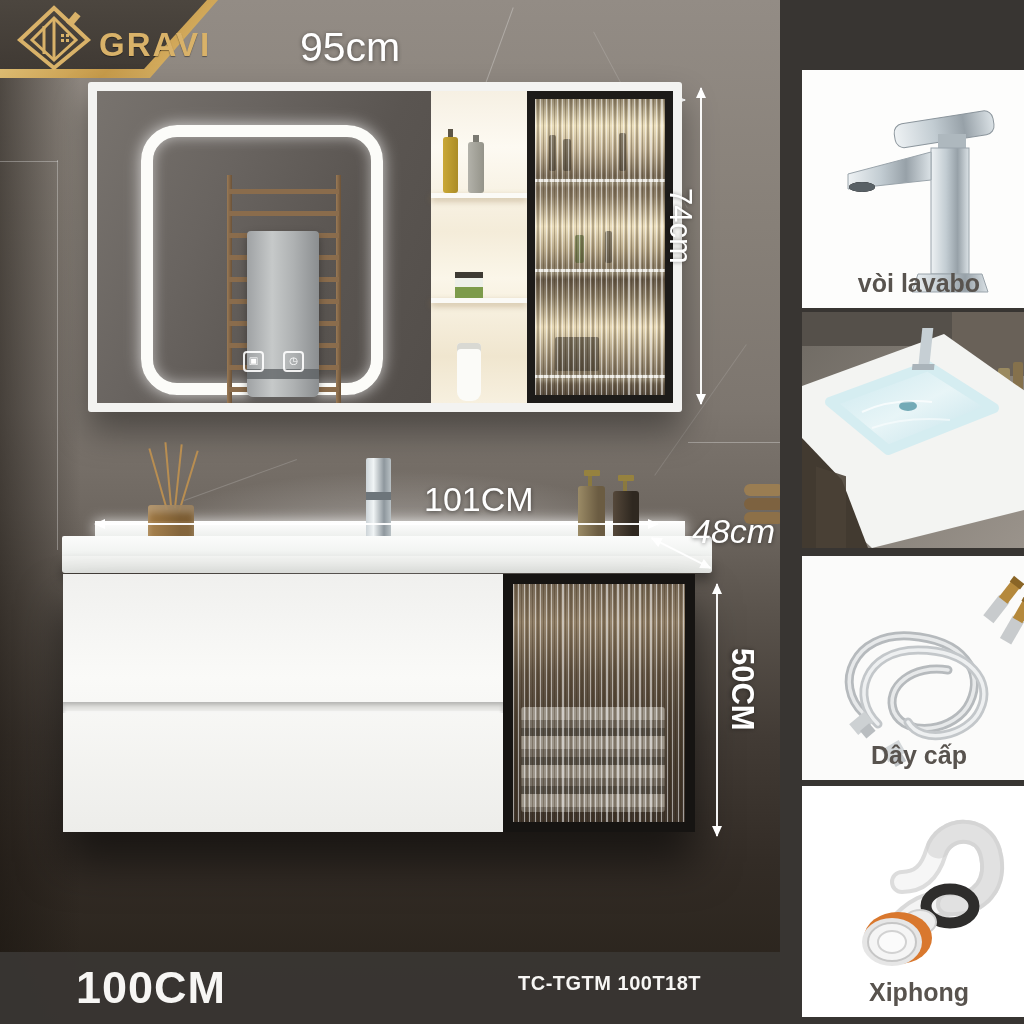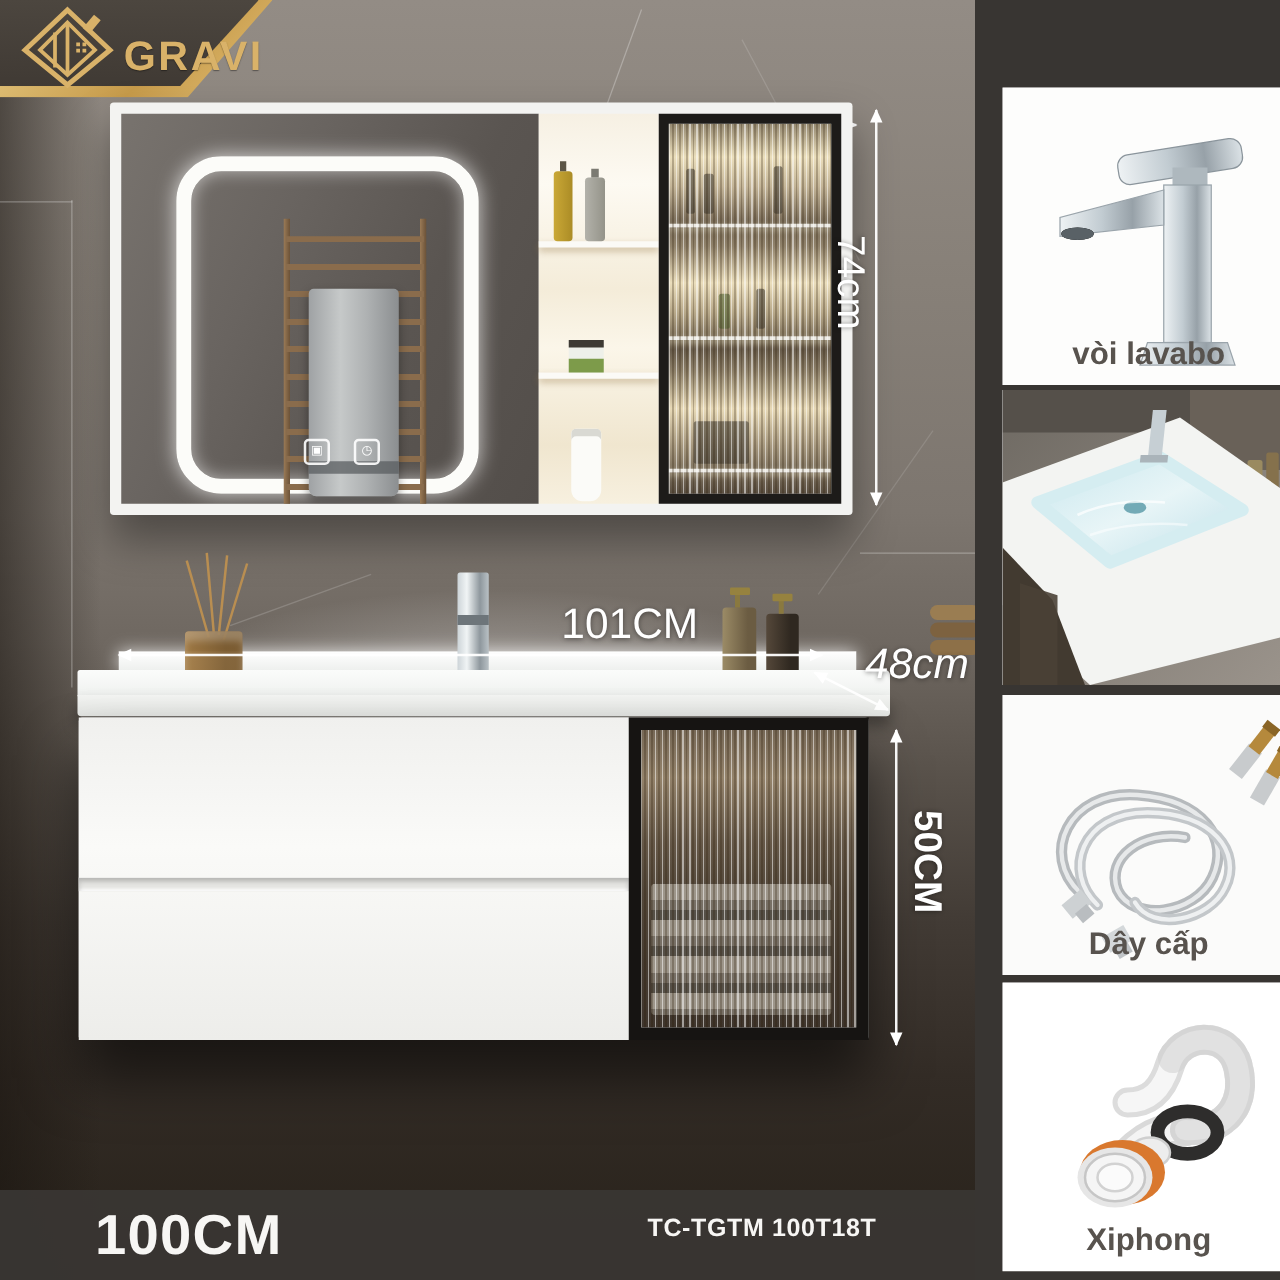--- a/index.html
+++ b/index.html
@@ -176,20 +176,21 @@
       <rect x="56" y="8" width="7" height="14" fill="#d9b269" transform="rotate(40 59 15)"></rect>
       <g fill="#d9b269">
         <rect x="47" y="30" width="3" height="3"></rect>
           <rect x="52" y="30" width="3" height="3"></rect>
         <rect x="47" y="35" width="3" height="3"></rect>
           <rect x="52" y="35" width="3" height="3"></rect>
       </g>
     </svg>
     <div class="abs brand-text">GRAVI</div>
 
+    <div class="abs dim-label" style="left:300px;top:24px;font-size:41px;">95cm</div>
     <div class="abs harrow" style="left:95px;top:99px;width:590px;"></div>
 
     <div class="abs mcab">
       <div class="mirror">
         <div class="abs led"></div>
         <div class="abs rack">
           <div class="abs rack-rail" style="left:4px;"></div>
           <div class="abs rack-rail" style="right:4px;"></div>
           <div class="abs rack-bars"></div>
           <div class="abs towel">
@@ -237,21 +238,21 @@
     <div class="abs soap1"></div>
     <div class="abs soap2"></div>
     <div class="abs towelroll">
       <div style="background:#9a7d52;"></div>
       <div style="background:#7d6240;"></div>
       <div style="background:#8d7048;"></div>
     </div>
     <div class="abs ctop"></div>
     <div class="abs cedge"></div>
 
-    <div class="abs dim-label" style="left:424px;top:480px;font-size:34px;margin-left:25px;">101CM</div>
+    <div class="abs dim-label" style="left:424px;top:480px;font-size:34px;">101CM</div>
     <div class="abs harrow" style="left:95px;top:523px;width:563px;"></div>
 
     <div class="abs dim-label" style="left:692px;top:512px;font-size:34px;font-style:italic;">48cm</div>
     <div class="abs harrow" style="left:648px;top:552px;width:66px;transform:rotate(27deg);"></div>
 
     <div class="abs vanity">
       <div class="drawers">
         <div class="abs drawer-gap"></div>
       </div>
       <div class="vglass">

